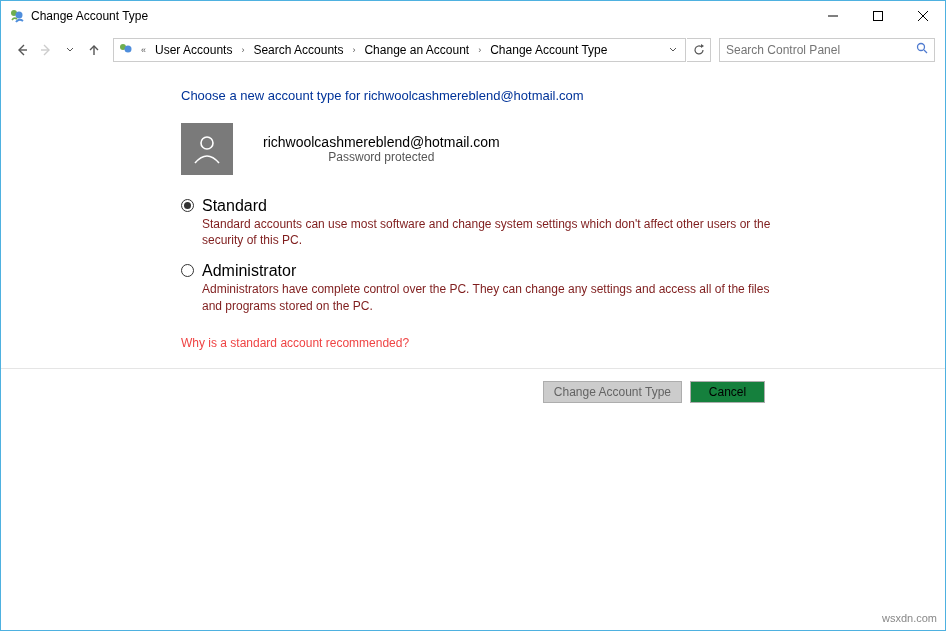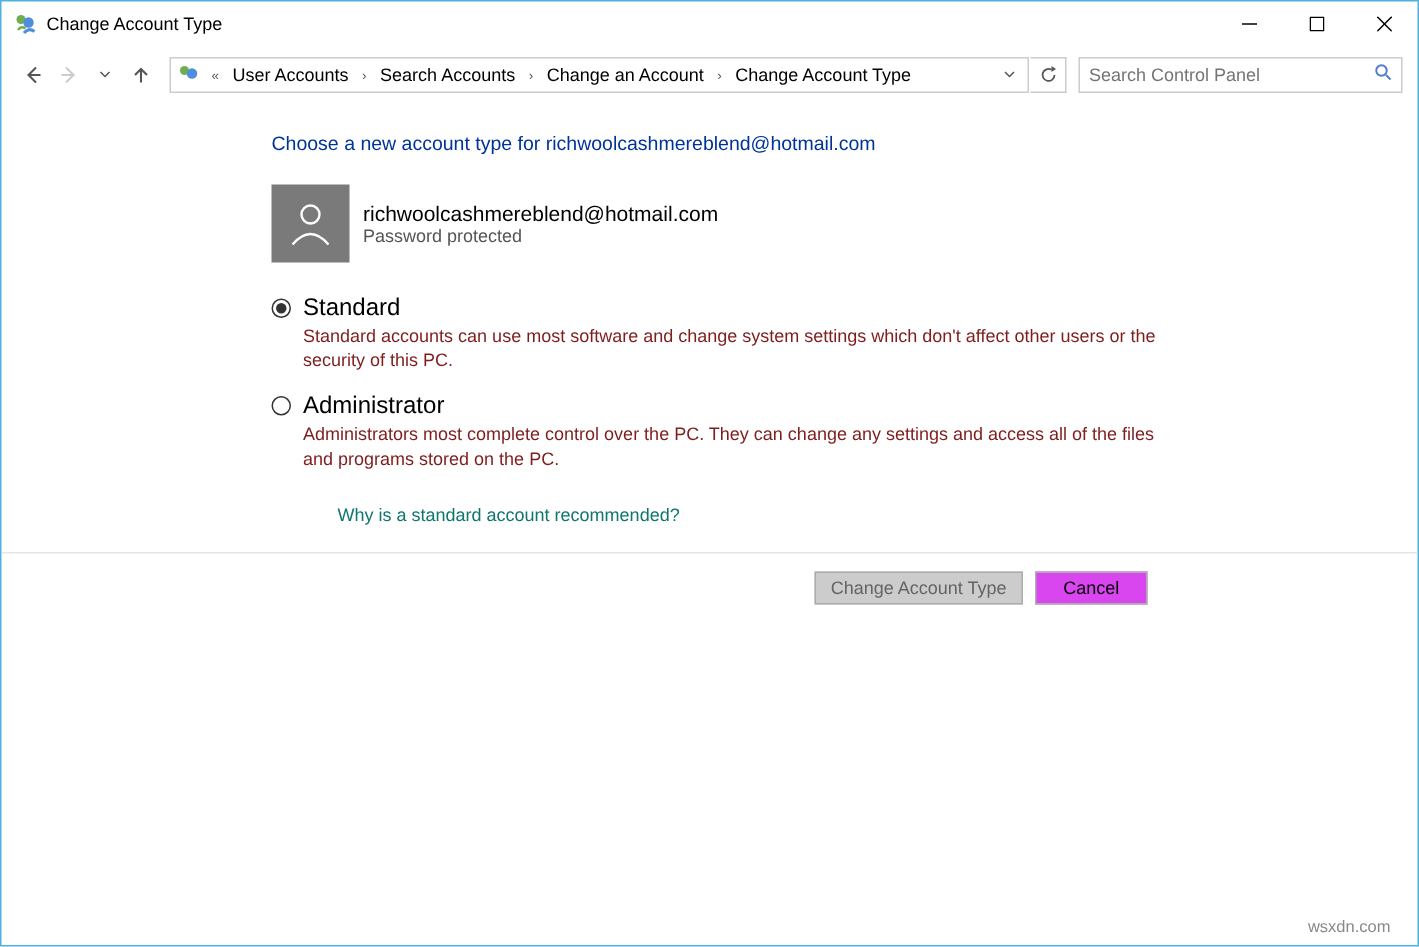--- a/index.html
+++ b/index.html
@@ -22,41 +22,41 @@
     .bc-item { font-size: 12px; padding: 2px 4px; cursor: pointer; white-space: nowrap; }
     .bc-chevlast { margin-left: auto; display: flex; align-items: center; padding-right: 4px; color: #555; }
     .refresh-btn { width: 24px; height: 24px; border: 1px solid #ccc; display:flex; align-items:center; justify-content:center; cursor:pointer; margin-right:6px; border-left:none; margin-left:-7px;}
     .search-box { width: 216px; height: 24px; border: 1px solid #ccc; display: flex; align-items: center; padding: 0 6px; }
     .search-box input { border: none; outline: none; flex: 1; font-size: 12px; color: #555; }
     .search-box .search-icon { color: #4f7bd0; }
     
     
     .content { padding: 20px 0 0 180px; }
     .heading { color: #003399; font-size: 13px; margin-bottom: 20px; }
-    .account-row { display: flex; align-items: center; gap: 9px; margin-bottom: 22px; }
+    .account-row { display: flex; align-items: center; gap: 30px; margin-bottom: 22px; text-align: center; }
     .avatar { width: 52px; height: 52px; background: #7a7a7a; display: flex; align-items: center; justify-content: center; }
     .account-name { font-size: 14px; color: #000; }
     .account-sub { font-size: 12px; color: #555; }
     
     .option { display: flex; align-items: flex-start; gap: 8px; margin-bottom: 14px; max-width: 600px; }
     .radio { width: 13px; height: 13px; border: 1px solid #333; border-radius: 50%; margin-top: 2px; flex-shrink: 0; position: relative; cursor: pointer; }
     .radio.checked::after { content:""; position:absolute; width:7px; height:7px; background:#333; border-radius:50%; top:2px; left:2px; }
     .opt-label { font-size: 16px; color: #000; }
     .opt-desc { font-size: 12px; color: #7f1d1d; line-height: 1.35; margin-top: 1px; }
     
-    .link { color: #0f766e; font-size: 12px; cursor: pointer; display: inline-block; margin-top: 8px; margin-left: 44px; }
+    .link { color: #ef4444; font-size: 12px; cursor: pointer; display: inline-block; margin-top: 8px; }
     
     .separator { border-top: 1px solid #e5e5e5; margin-top: 18px; }
     
     .button-row { display: flex; justify-content: flex-end; gap: 8px; padding: 12px 180px 0 0; }
     .btn { min-width: 130px; height: 22px; border: 1px solid #adadad; background: #e1e1e1; font-size: 12px; cursor: pointer; padding: 0 10px; }
     .btn.primary { background: #ccc; color: #646464; }
-    .btn.cancel { min-width: 75px; background: #d946ef; }
+    .btn.cancel { min-width: 75px; background: #15803d; }
     
-    .watermark { position: absolute; bottom: 6px; right: 18px; font-size: 11px; color: #888; }
+    .watermark { position: absolute; bottom: 6px; right: 8px; font-size: 11px; color: #888; }
   </style>
 </head>
 <body>
 
 <div class="title-bar">
   <span class="title-icon">
     <svg viewBox="0 0 16 16" width="16" height="16">
       <circle cx="5" cy="5" r="3" fill="#6fae4f"></circle>
       <circle cx="10" cy="7" r="3.5" fill="#4f8edc"></circle>
       <path d="M3 12 q2 -3 5 -1" stroke="#6fae4f" stroke-width="1.6" fill="none"></path>
@@ -169,21 +169,21 @@
     <div>
       <div class="opt-label">Standard</div>
       <div class="opt-desc">Standard accounts can use most software and change system settings which don't affect other users or the security of this PC.</div>
     </div>
   </div>
   
   <div class="option">
     <div class="radio"></div>
     <div>
       <div class="opt-label">Administrator</div>
-      <div class="opt-desc">Administrators most complete control over the PC. They can change any settings and access all of the files and programs stored on the PC.</div>
+      <div class="opt-desc">Administrators have complete control over the PC. They can change any settings and access all of the files and programs stored on the PC.</div>
     </div>
   </div>
   
   <span class="link">Why is a standard account recommended?</span>
 </div>
 
 <div class="separator"></div>
 
 <div class="button-row">
   <button class="btn primary">Change Account Type</button>

